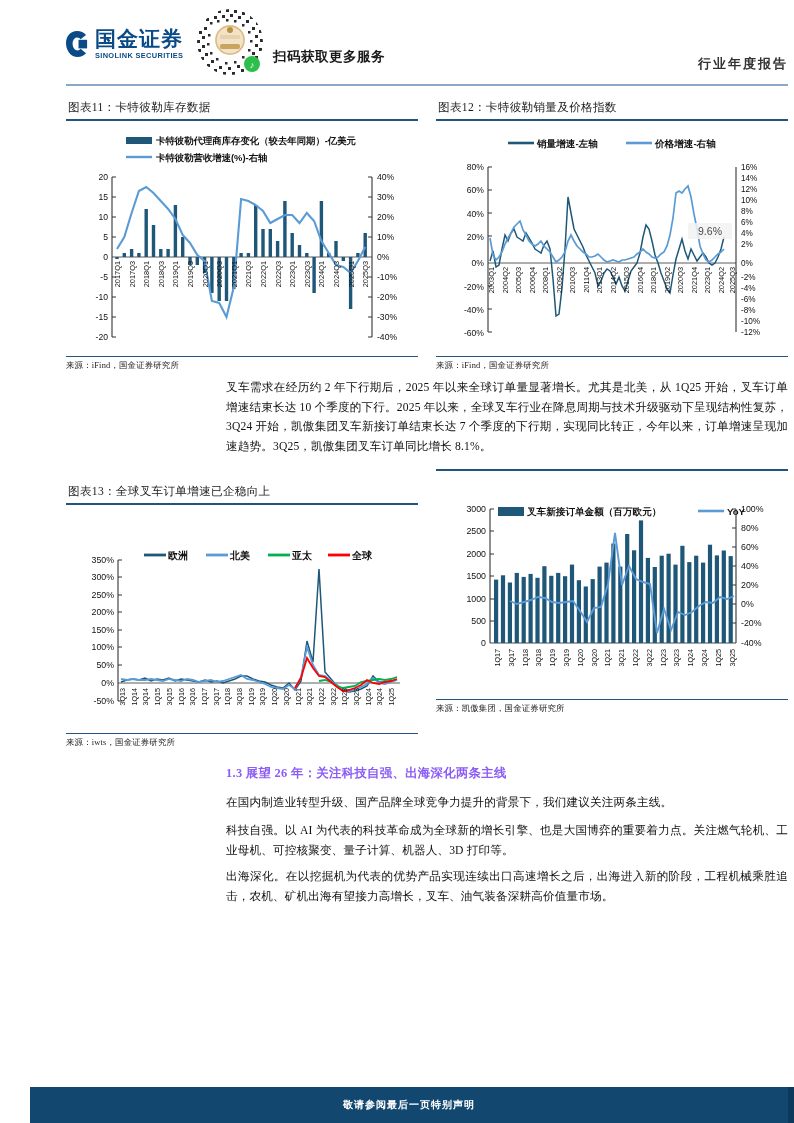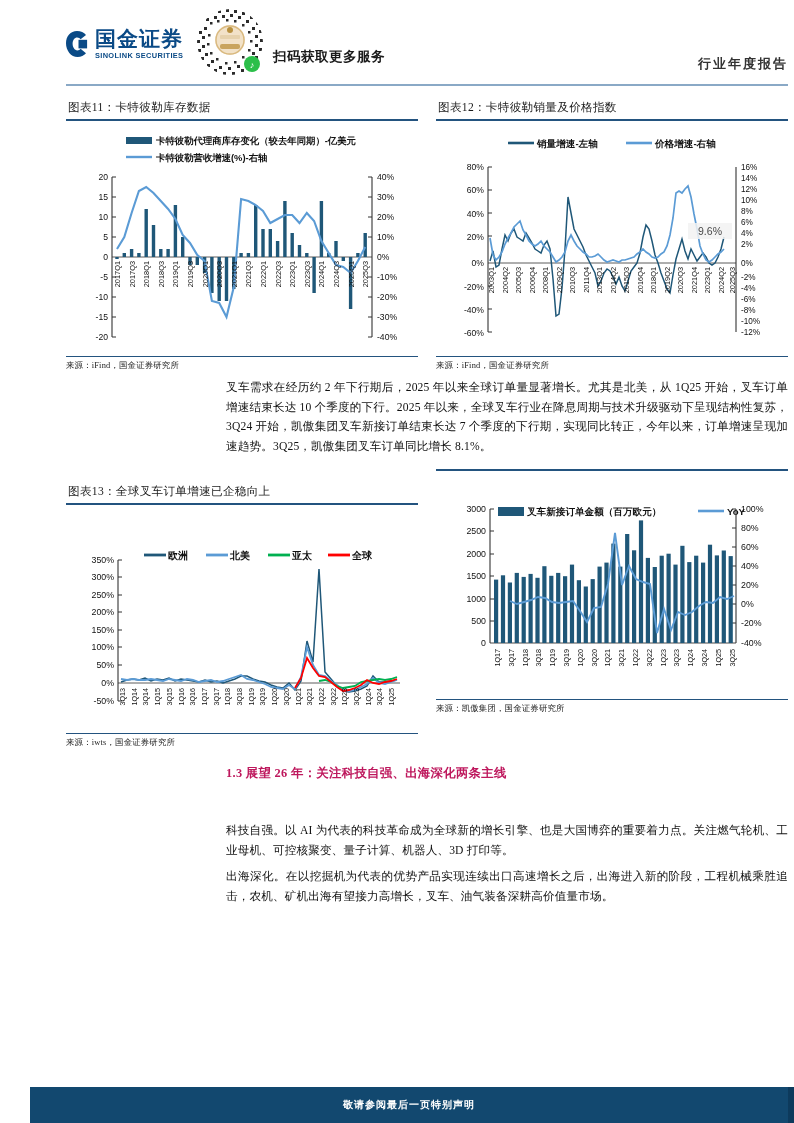--- a/index.html
+++ b/index.html
@@ -31,21 +31,21 @@
   .ex-rule{height:1.6px;background:#23537f;margin-top:4px;}
   .ex-body{position:relative;background:#fff;}
   .ex-src-rule{height:1px;background:#23537f;}
   .ex-src{font-size:8.4px;color:#222;margin-top:3px;letter-spacing:.2px;}
 
   
   .chart-svg{display:block;}
 
   
   .para{position:absolute;font-size:11.6px;line-height:19.5px;color:#111;text-align:justify;letter-spacing:.15px;}
-  .sec-head{position:absolute;font-size:12.4px;font-weight:bold;color:#be185d;letter-spacing:.3px;}
+  .sec-head{position:absolute;font-size:12.4px;font-weight:bold;color:#8b5cf6;letter-spacing:.3px;}
 
   
   .footer-bar{position:absolute;left:0;bottom:0;width:794px;height:36px;background:#12486f;}
   .footer-text{position:absolute;left:0;bottom:0;width:758px;height:36px;display:flex;align-items:center;justify-content:center;color:#fff;font-size:10px;letter-spacing:1px;font-weight:bold;}
   .footer-page{position:absolute;right:0;bottom:0;width:36px;height:36px;background:#0d3a5c;display:flex;align-items:center;justify-content:center;color:#fff;font-size:12px;font-family:"Liberation Sans","DejaVu Sans",sans-serif;font-weight:bold;}
   .footer-rule{position:absolute;left:0;bottom:36px;width:794px;height:1px;background:#ffffff;}
 
   text{font-family:"Liberation Sans","DejaVu Sans",sans-serif;}
 </style>
 </head>
@@ -561,20 +561,21 @@
           <text transform="translate(284.8,178) rotate(-90)" text-anchor="end">1Q25</text>
           <text transform="translate(298.6,178) rotate(-90)" text-anchor="end">3Q25</text>
         </g>
       </svg>
       <div class="ex-src-rule"></div>
       <div class="ex-src">来源：凯傲集团，国金证券研究所</div>
     </div>
   </div>
 
   <div class="sec-head" style="left:196px;top:765px;">1.3 展望 26 年：关注科技自强、出海深化两条主线</div>
+  <div class="para" style="left:196px;top:793px;width:562px;">在国内制造业转型升级、国产品牌全球竞争力提升的背景下，我们建议关注两条主线。</div>
   <div class="para" style="left:196px;top:821px;width:562px;">科技自强。以 AI 为代表的科技革命成为全球新的增长引擎、也是大国博弈的重要着力点。关注燃气轮机、工业母机、可控核聚变、量子计算、机器人、3D 打印等。</div>
   <div class="para" style="left:196px;top:867px;width:562px;">出海深化。在以挖掘机为代表的优势产品实现连续出口高速增长之后，出海进入新的阶段，工程机械乘胜追击，农机、矿机出海有望接力高增长，叉车、油气装备深耕高价值量市场。</div>
 
   <div class="footer-rule"></div>
   <div class="footer-bar"></div>
   <div class="footer-text">敬请参阅最后一页特别声明</div>
   <div class="footer-page">10</div>
 
 </div>
 

